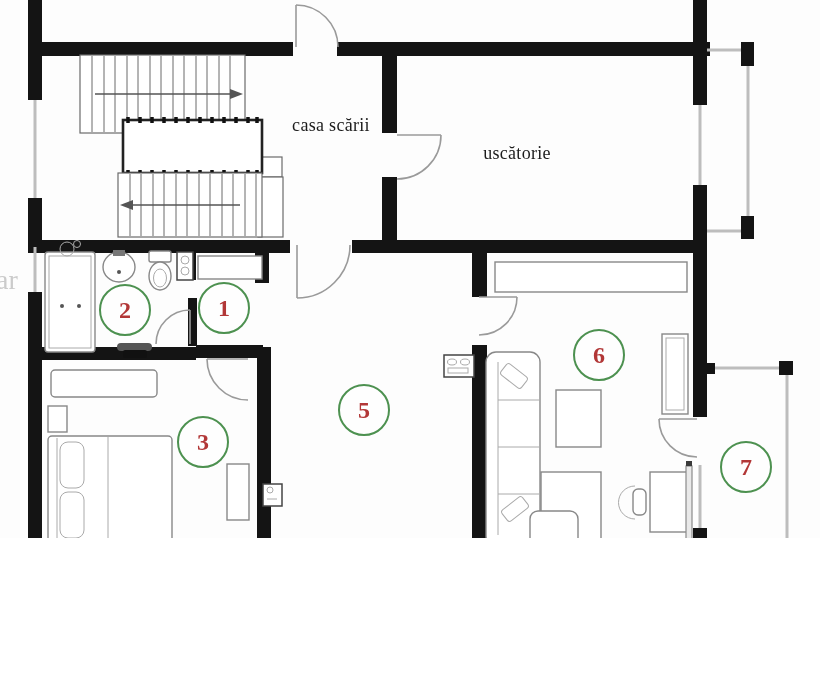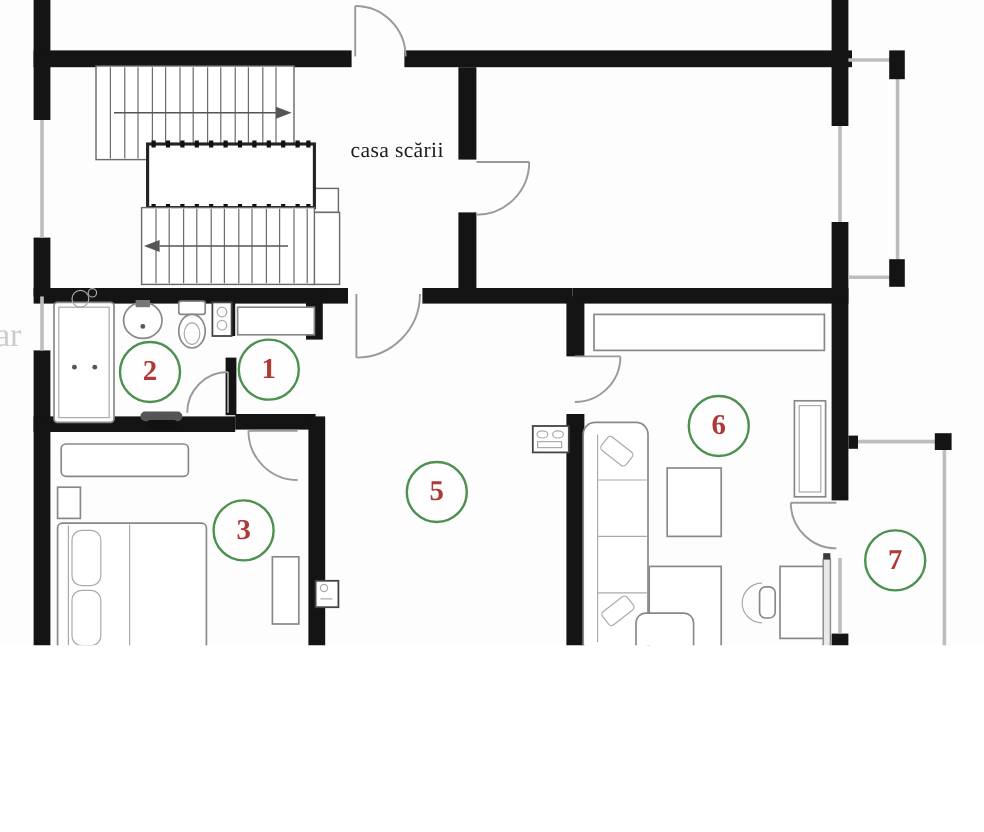--- a/index.html
+++ b/index.html
@@ -267,20 +267,21 @@
       </g>
       <rect class="radiator" x="686" y="466" width="6" height="106"></rect>
       <rect class="darkbit" x="686" y="461" width="6" height="5"></rect>
       <rect class="furn" x="488" y="562" width="59" height="26"></rect>
       <rect class="furn" x="554" y="562" width="59" height="26"></rect>
       <rect class="furn" x="620" y="562" width="60" height="26"></rect>
     </g>
   </svg>
 
   <div class="room-label" style="left:291px;top:112px;width:80px;">casa scării</div>
+  <div class="room-label" style="left:455px;top:140px;width:124px;">uscătorie</div>
 
   <div class="badge" style="left:198px;top:282px;">
     <span>1</span>
     </div>
   <div class="badge" style="left:99px;top:284px;">
     <span>2</span>
     </div>
   <div class="badge" style="left:177px;top:416px;">
     <span>3</span>
     </div>

